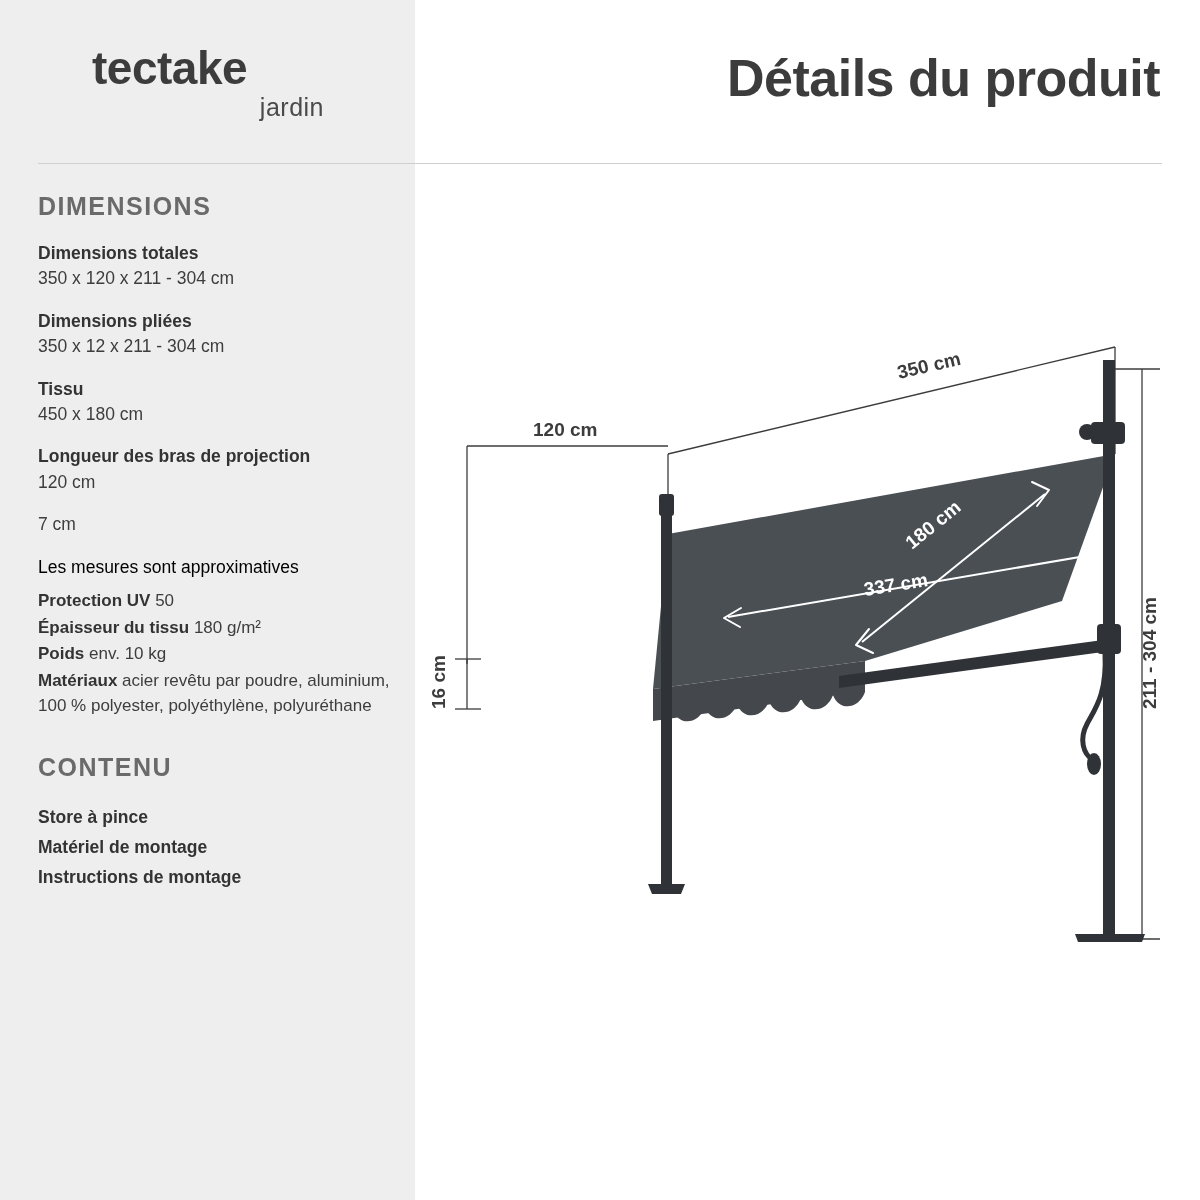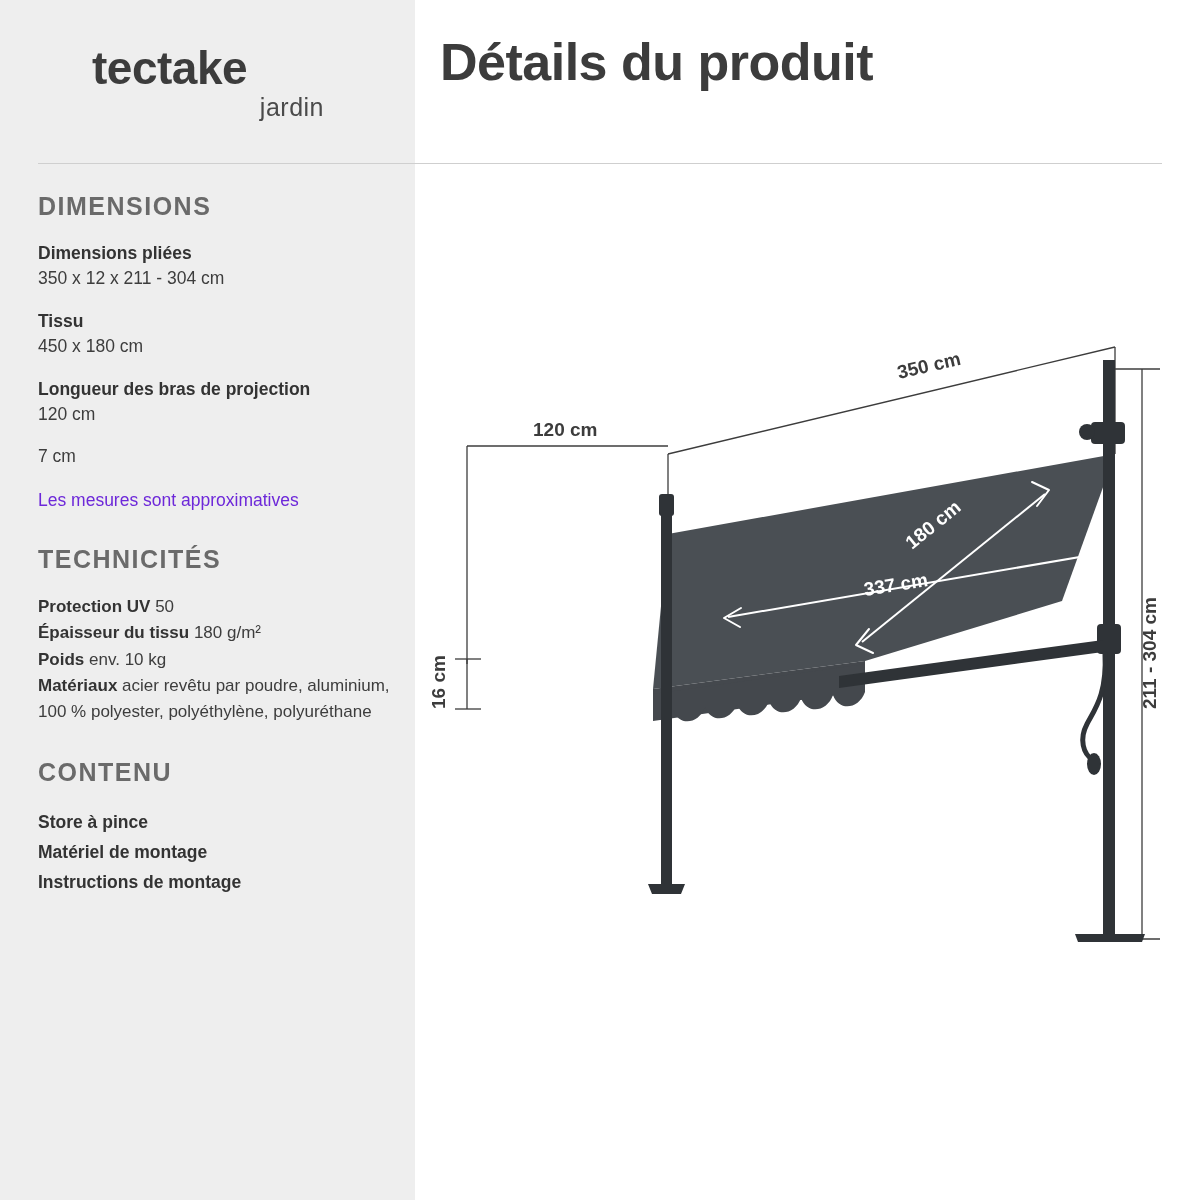--- a/index.html
+++ b/index.html
@@ -53,23 +53,23 @@
     text-align: right;
     width: 232px;
     margin-top: 2px;
     letter-spacing: 0.5px;
   }
 
   
   .main-title {
     position: absolute;
     left: 440px;
-    top: 32px;
+    top: 48px;
     width: 720px;
-    text-align: left;
+    text-align: right;
     font-size: 52px;
     font-weight: bold;
     color: #3c3c3c;
     letter-spacing: -0.5px;
   }
 
   .divider {
     position: absolute;
     left: 38px;
     top: 163px;
@@ -103,21 +103,21 @@
     font-weight: bold;
     color: #333333;
     display: block;
   }
   .spec .value {
     color: #3d3d3d;
     display: block;
   }
   .note {
     font-size: 17.5px;
-    color: #6d28d9;
+    color: #000000;
     margin-top: 20px;
     margin-bottom: 10px;
   }
 
   .tech-list {
     font-size: 17px;
     line-height: 1.5;
     color: #3d3d3d;
   }
   .tech-list div { margin-bottom: 1px; }
@@ -154,38 +154,41 @@
 
   <div class="main-title">Détails du produit</div>
 
   <div class="divider"></div>
 
   <div class="sidebar">
 
     <div class="section-head">DIMENSIONS</div>
 
     <div class="spec">
+      <span class="label">Dimensions totales</span>
+      <span class="value">350 x 120 x 211 - 304 cm</span>
+    </div>
+    <div class="spec">
       <span class="label">Dimensions pliées</span>
       <span class="value">350 x 12 x 211 - 304 cm</span>
     </div>
     <div class="spec">
       <span class="label">Tissu</span>
       <span class="value">450 x 180 cm</span>
     </div>
     <div class="spec">
       <span class="label">Longueur des bras de projection</span>
       <span class="value">120 cm</span>
     </div>
     <div class="spec">
       <span class="value">7 cm</span>
     </div>
 
     <div class="note">Les mesures sont approximatives</div>
 
-    <div class="section-head spaced-top">TECHNICITÉS</div>
 
     <div class="tech-list">
       <div>
         <b>Protection UV</b>
         <span>50</span>
       </div>
       <div>
         <b>Épaisseur du tissu</b>
         <span>180 g/m²</span>
       </div>

